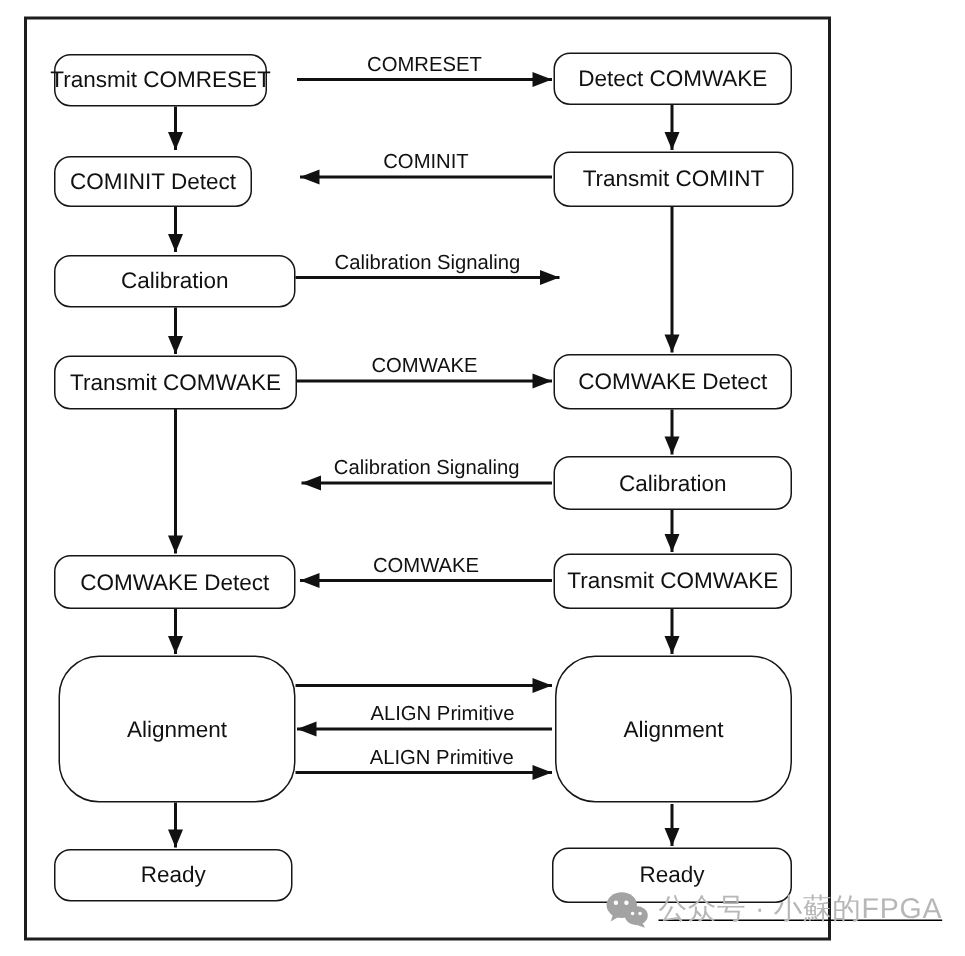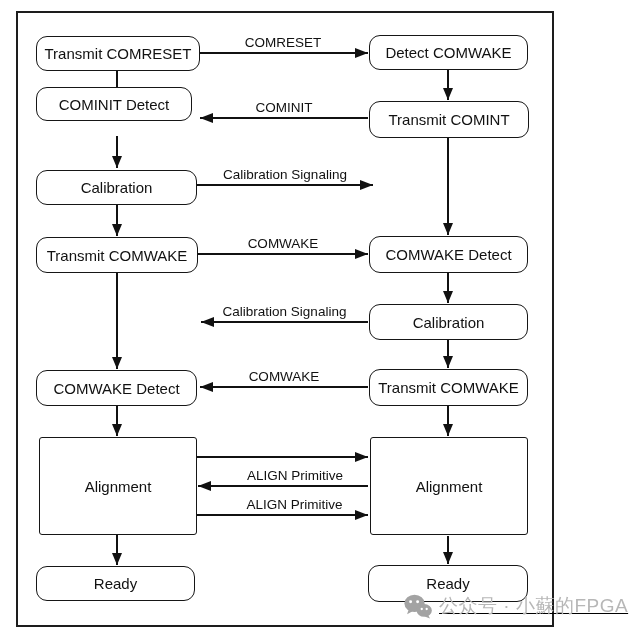--- a/index.html
+++ b/index.html
@@ -6,21 +6,21 @@
   html,body { background:#ffffff; }
   body { font-family:"Liberation Sans", sans-serif; }
   .stage { position:relative; width:643px; height:637px; background:#fff; overflow:hidden; }
   .frame { position:absolute; left:16px; top:11px; width:538px; height:616px; border:2px solid #1d1d1d; background:transparent; }
 
   .node {
     position:absolute; border:1.6px solid #161616; border-radius:11px; background:#fff;
     display:flex; align-items:center; justify-content:center;
     font-size:15px; color:#111; white-space:nowrap; z-index:3;
   }
-  .node.big { border-radius:3px; }
+  .node.big { border-radius:27px; }
 
   .varrow { position:absolute; width:2px; background:#111; z-index:2; }
   .varrow .vhead {
     position:absolute; bottom:0; left:-4.5px; width:0; height:0;
     border-left:5.5px solid transparent; border-right:5.5px solid transparent;
     border-top:12px solid #111;
   }
 
   .harrow { position:absolute; height:22px; z-index:2; }
   .harrow .hline { position:absolute; left:0; right:0; bottom:0; height:2px; background:#111; }
@@ -47,24 +47,24 @@
   }
   .watermark .wtext { font-size:19px; color:#b7b7b7; letter-spacing:0.5px; white-space:nowrap; }
 </style>
 </head>
 <body>
 
 <div class="stage">
 
   <div class="frame"></div>
 
-  <div class="node" style="left:36px; top:36px;  width:164px; height:35px;">
+  <div class="node" style="left:36px; top:36px;  width:142px; height:35px;">
       <span>Transmit COMRESET</span>
     </div>
-  <div class="node" style="left:36px; top:87px; width:156px; height:34px;justify-content:center;">
+  <div class="node" style="left:36px; top:104px; width:132px; height:34px;justify-content:center;">
       <span>COMINIT Detect</span>
     </div>
   <div class="node" style="left:36px; top:170px; width:161px; height:35px;">
       <span>Calibration</span>
     </div>
   <div class="node" style="left:36px; top:237px; width:162px; height:36px;">
       <span>Transmit COMWAKE</span>
     </div>
   <div class="node" style="left:36px; top:370px; width:161px; height:36px;">
       <span>COMWAKE Detect</span>

